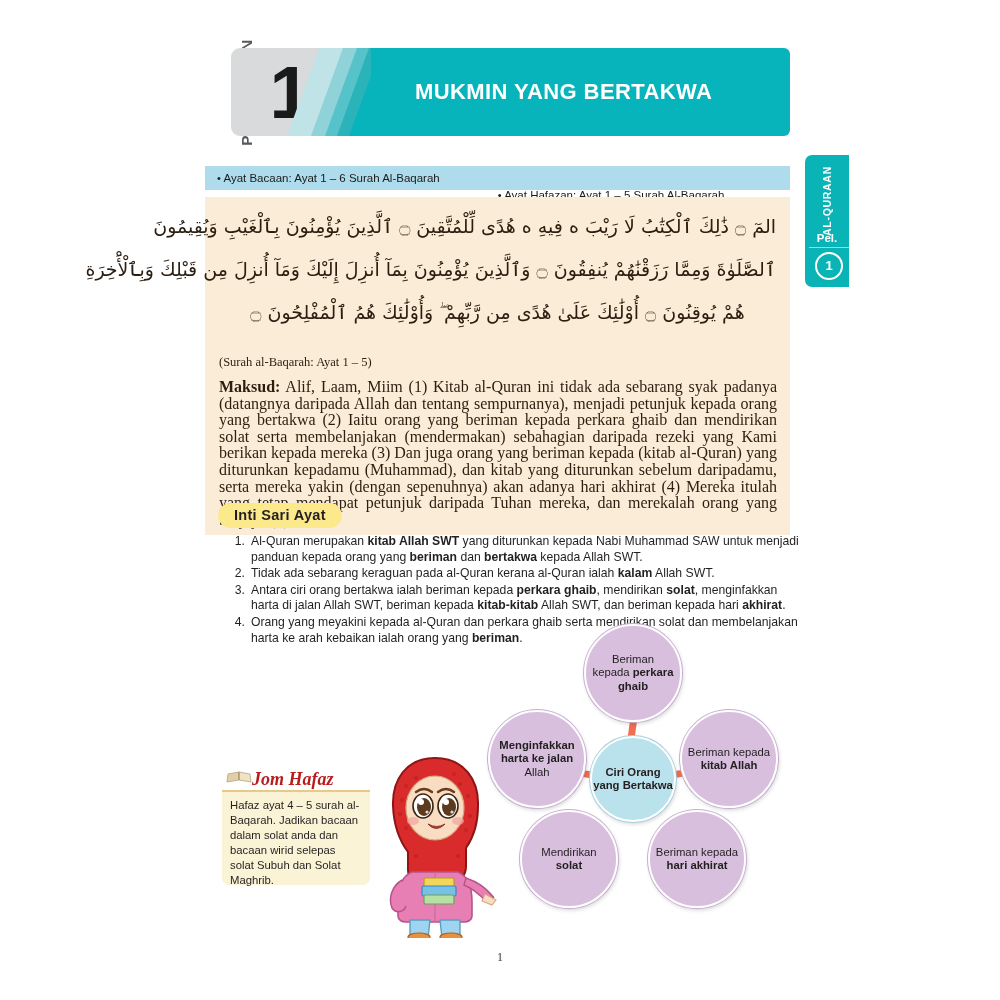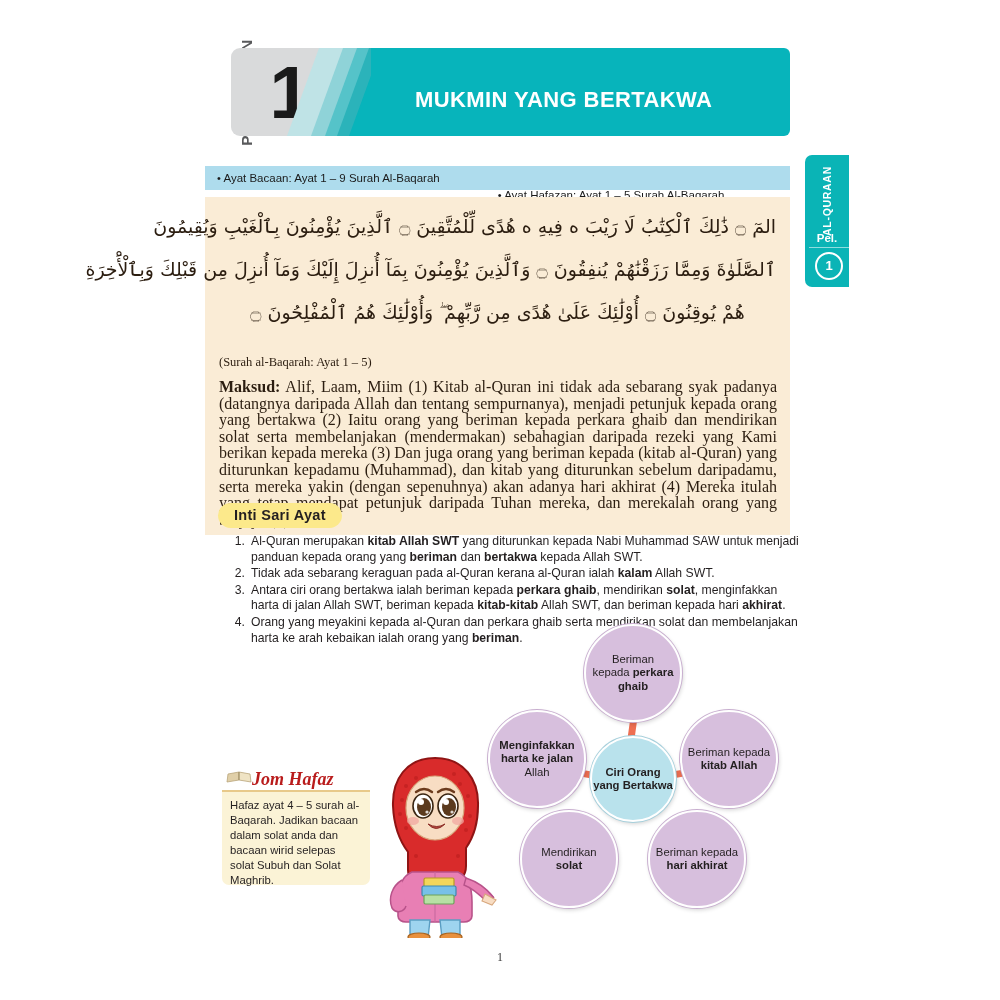--- a/index.html
+++ b/index.html
@@ -80,21 +80,21 @@
   }
   .teal-bar-notch {
     position: absolute;
     left: 160px; top: 0;
     width: 26px; height: 88px;
     background: #07b4bb;
     transform: skewX(-20deg);
   }
   .header-title {
     position: absolute;
-    left: 210px; top: 8px;
+    left: 210px; top: 0px;
     width: 360px; height: 88px;
     display: flex; align-items: center;
     color: #ffffff;
     font-size: 22px;
     font-weight: bold;
     letter-spacing: 0.4px;
     font-family: "Liberation Sans", sans-serif;
   }
 
   
@@ -363,21 +363,21 @@
       <span>AL-QURAAN</span>
     </div>
     <div class="side-tab-sep"></div>
     <div class="side-tab-pel">Pel.</div>
     <div class="side-tab-num">1</div>
   </div>
 
   <div class="ayat-bar">
     <div class="ayat-item a1">
       <span class="bullet-dot">•</span>
-      <span>Ayat Bacaan: Ayat 1 – 9 Surah Al-Baqarah</span>
+      <span>Ayat Bacaan: Ayat 1 – 6 Surah Al-Baqarah</span>
     </div>
     <div class="ayat-item a2">
       <span class="bullet-dot">•</span>
       <span>Ayat Hafazan: Ayat 1 – 5 Surah Al-Baqarah</span>
     </div>
   </div>
 
   <div class="quran-box">
     <div class="arabic-lines">
       <div>المٓ ۝ ذَٰلِكَ ٱلْكِتَٰبُ لَا رَيْبَ ە فِيهِ ە هُدًى لِّلْمُتَّقِينَ ۝ ٱلَّذِينَ يُؤْمِنُونَ بِٱلْغَيْبِ وَيُقِيمُونَ</div>

